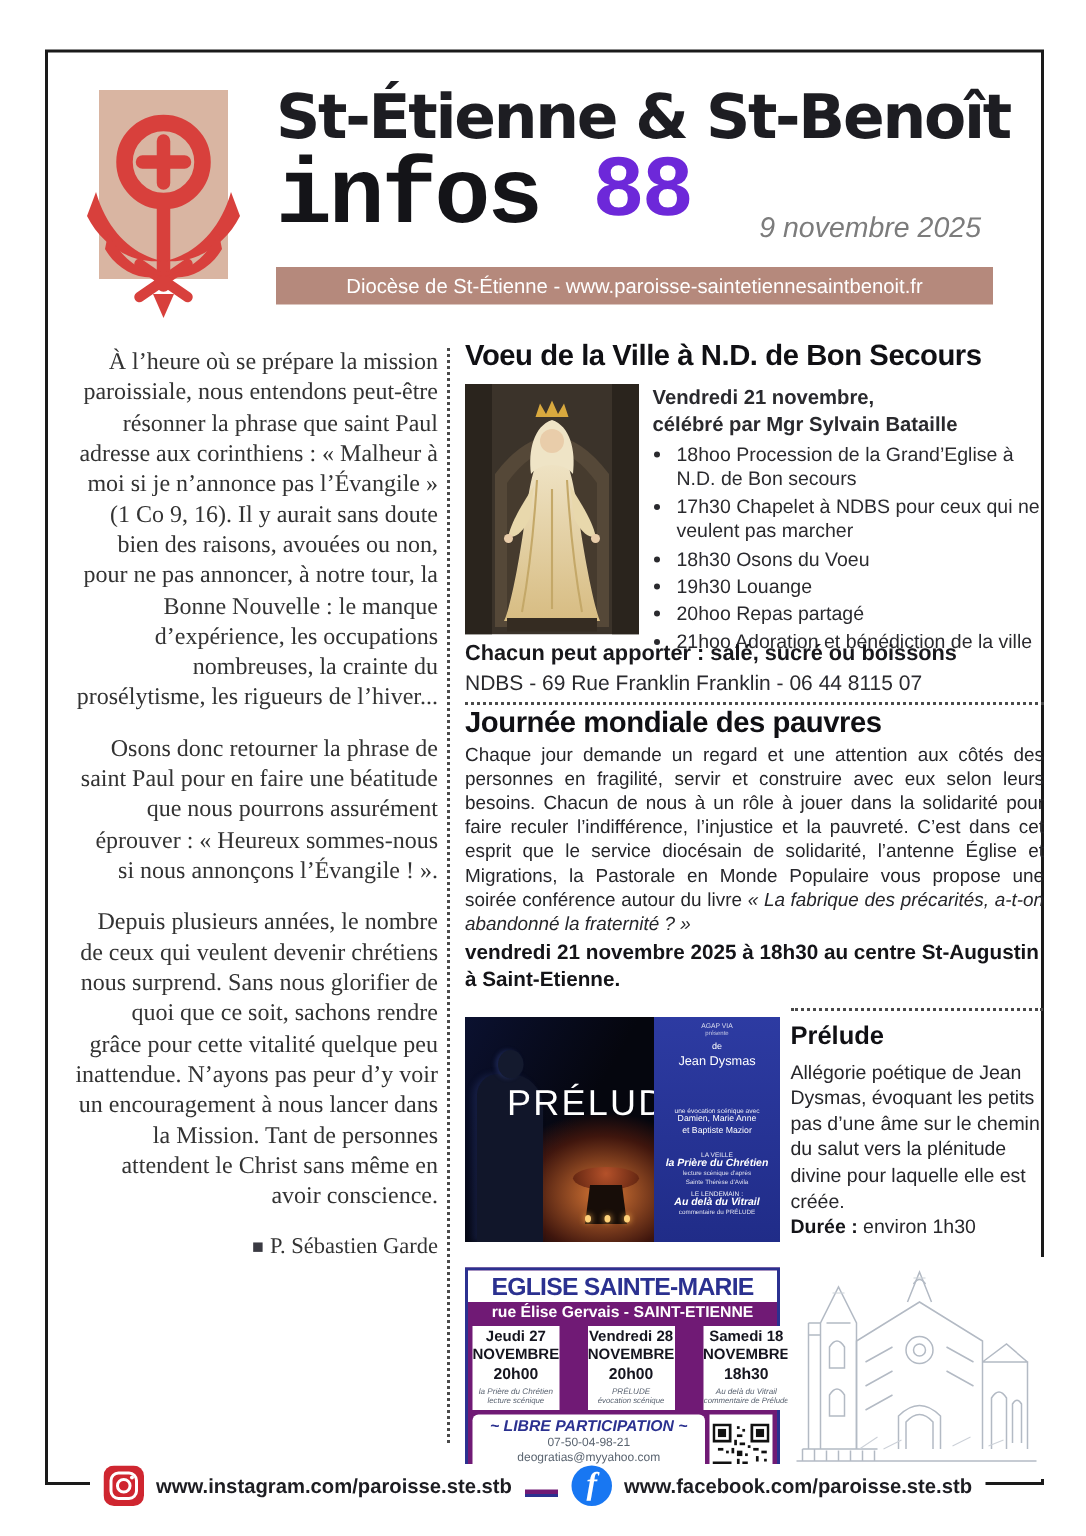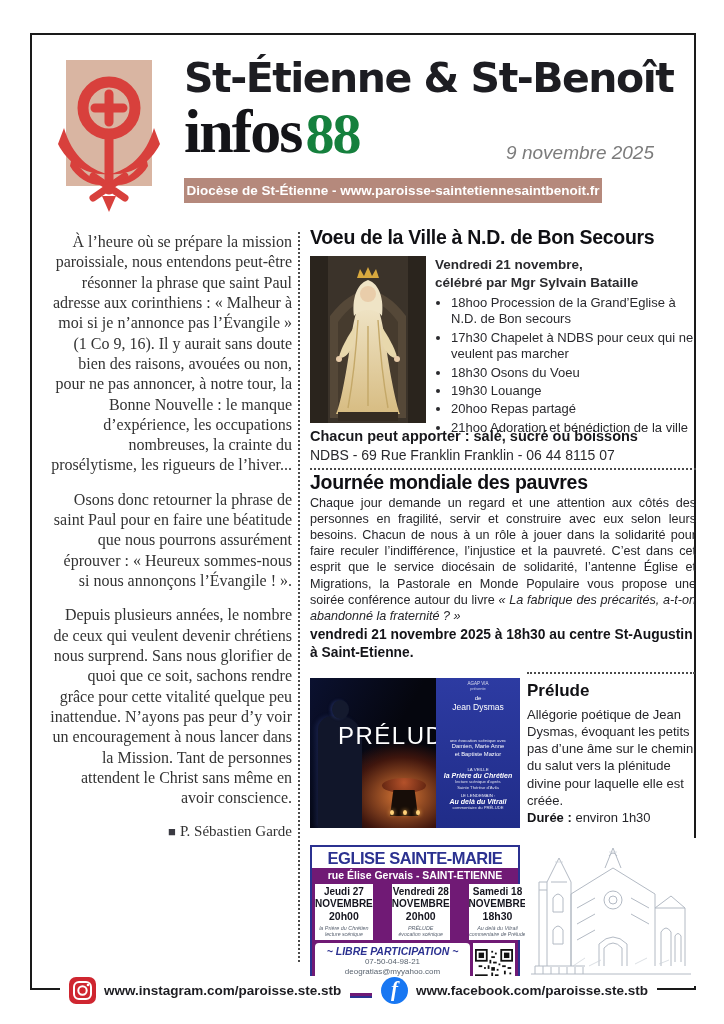--- a/index.html
+++ b/index.html
@@ -8,27 +8,27 @@
 
   .frame { position:absolute; left:30px; top:33px; width:666px; height:957px;
     border:2px solid #1a1a1a; background:#fff; }
 
   
   .logo-box { position:absolute; left:66px; top:60px; width:86px; height:126px;
     background:#d9b5a2; }
   .logo-box svg { position:absolute; left:-14px; top:4px; }
   .main-title { position:absolute; left:184px; top:54px; font-size:41px; font-weight:800;
     letter-spacing:-1.5px; color:#1d1d22; font-family:"DejaVu Sans","Liberation Sans",sans-serif; }
-  .masthead-row { position:absolute; left:184px; top:96px; display:flex; align-items:flex-end; gap:4px;
-    font-family:Liberation Serif, serif; }
+  .masthead-row { position:absolute; left:184px; top:96px; display:flex; align-items:flex-start; gap:24px;
+    font-family:Liberation Mono, monospace; }
   .masthead { font-size:62px; font-weight:800; letter-spacing:-2px; color:#141418; }
-  .issue-no { font-size:58px; font-weight:800; letter-spacing:-2px; color:#15803d; }
+  .issue-no { font-size:58px; font-weight:800; letter-spacing:-2px; color:#6d28d9;margin-left:11px; }
   .issue-date { position:absolute; right:70px; top:142px; font-style:italic; font-size:19px; color:#7c7c7c; }
-  .banner { position:absolute; left:184px; top:178px; width:418px; height:25px; background:#b5897c;
-    color:#fff; font-weight:bold; font-size:13.5px; line-height:25px; text-align:center; }
+  .banner { position:absolute; left:184px; top:178px; width:478px; height:25px; background:#b5897c;
+    color:#fff; font-weight:normal; font-size:13.5px; line-height:25px; text-align:center; }
 
   
   .editorial { position:absolute; left:50px; top:232px; width:242px; text-align:right;
     font-family:"Liberation Serif", serif; font-size:16px; line-height:1.27; color:#333; }
   .editorial p { margin-bottom:14px; }
   .signature { margin-top:4px; font-size:15px; }
   .sig-square { font-size:13px; color:#3a3a42; margin-right:4px; }
 
   .v-dotted { position:absolute; left:298px; top:232px; height:730px; border-left:2px dotted #4a4a4a; }
 

